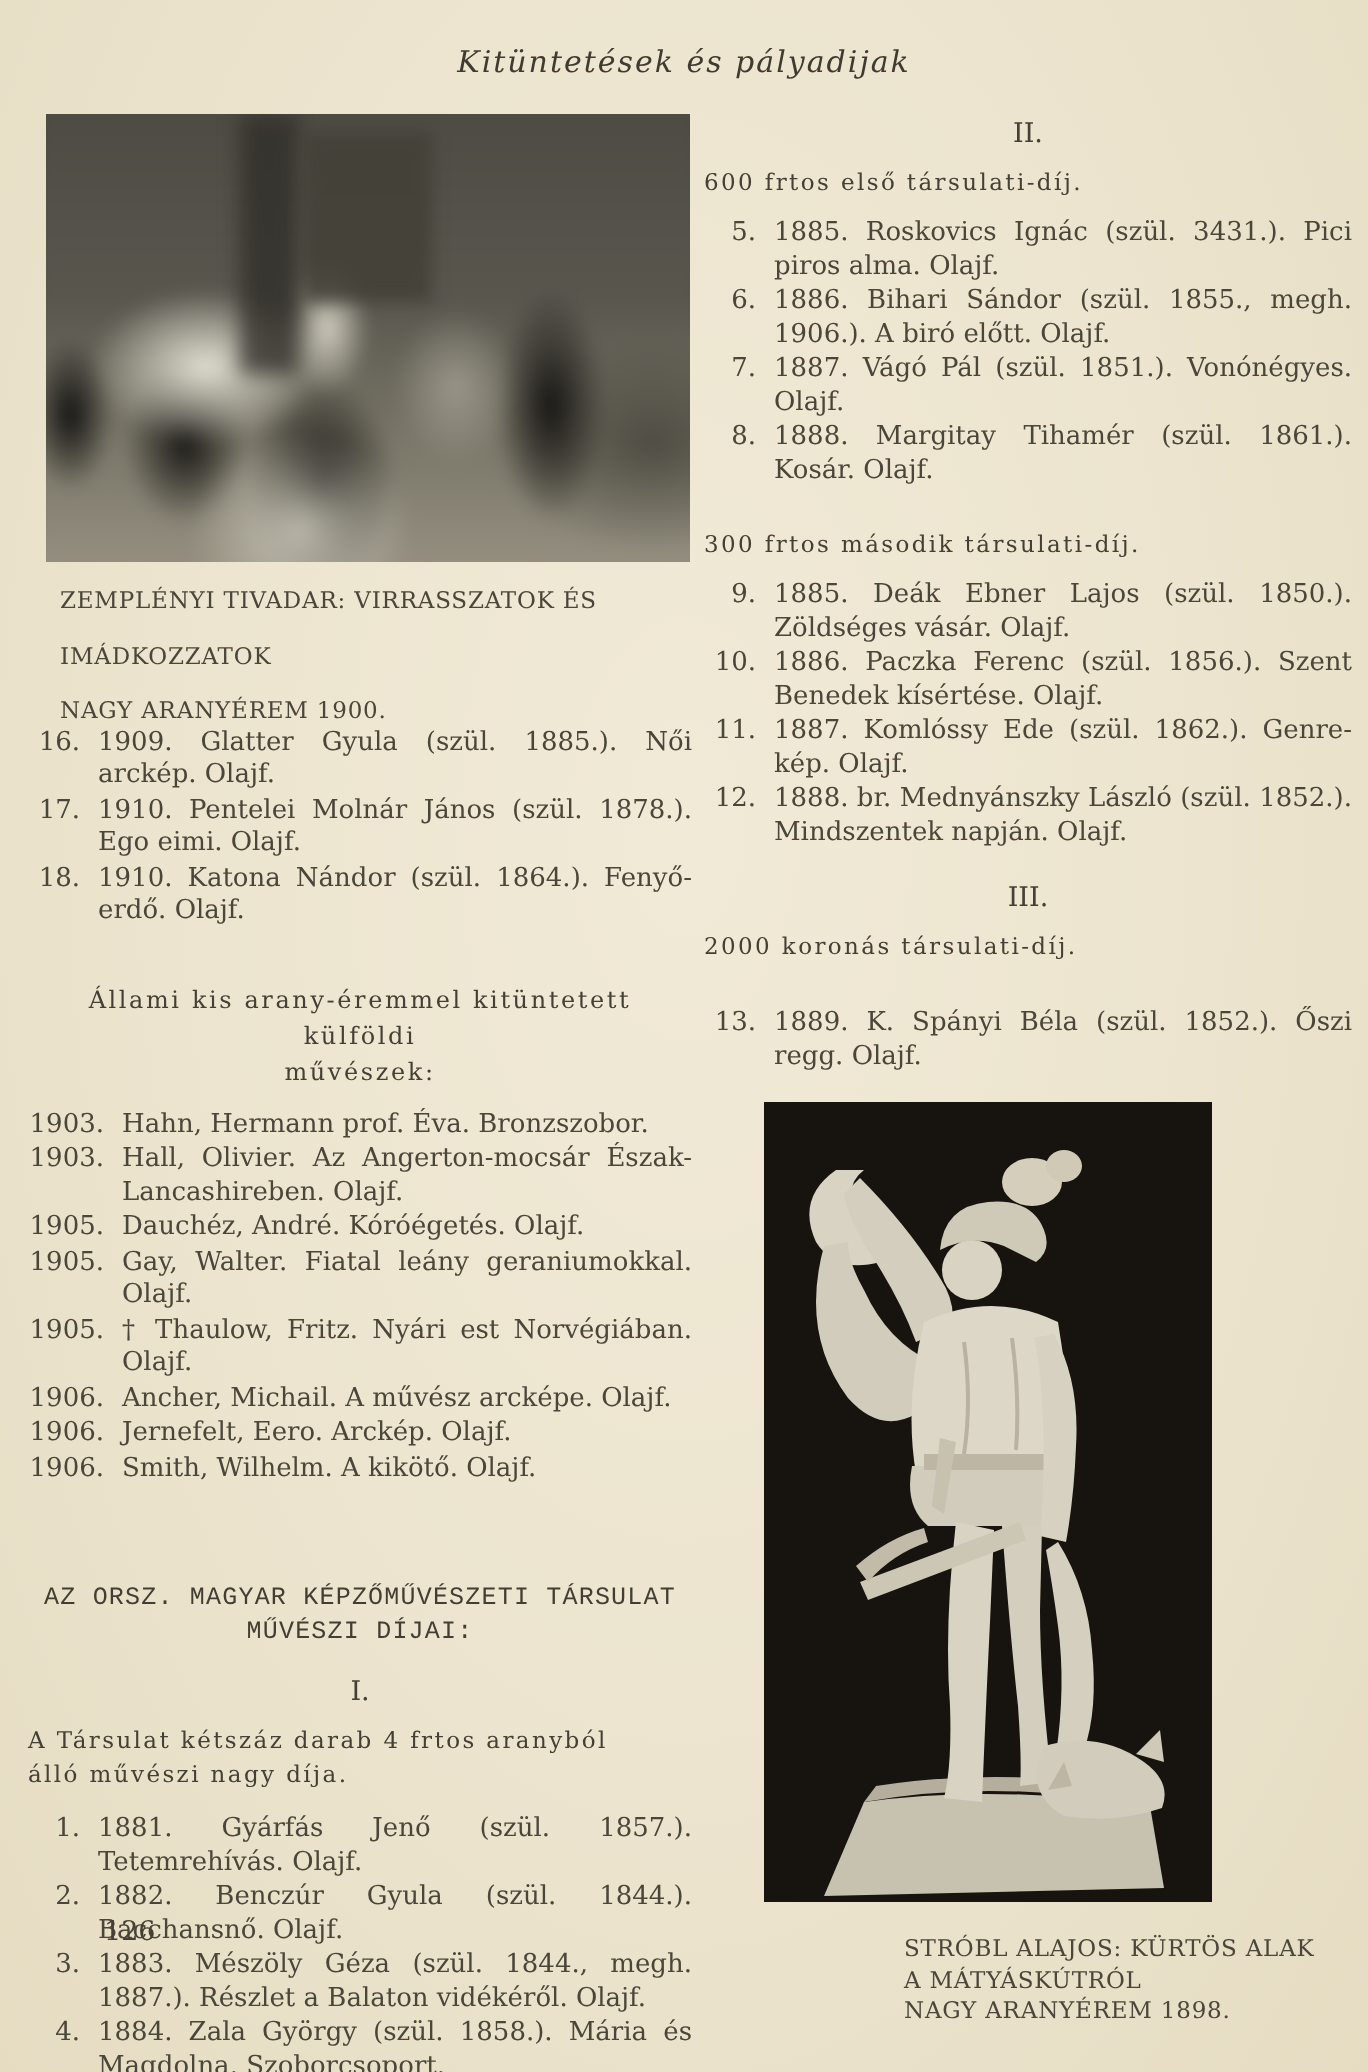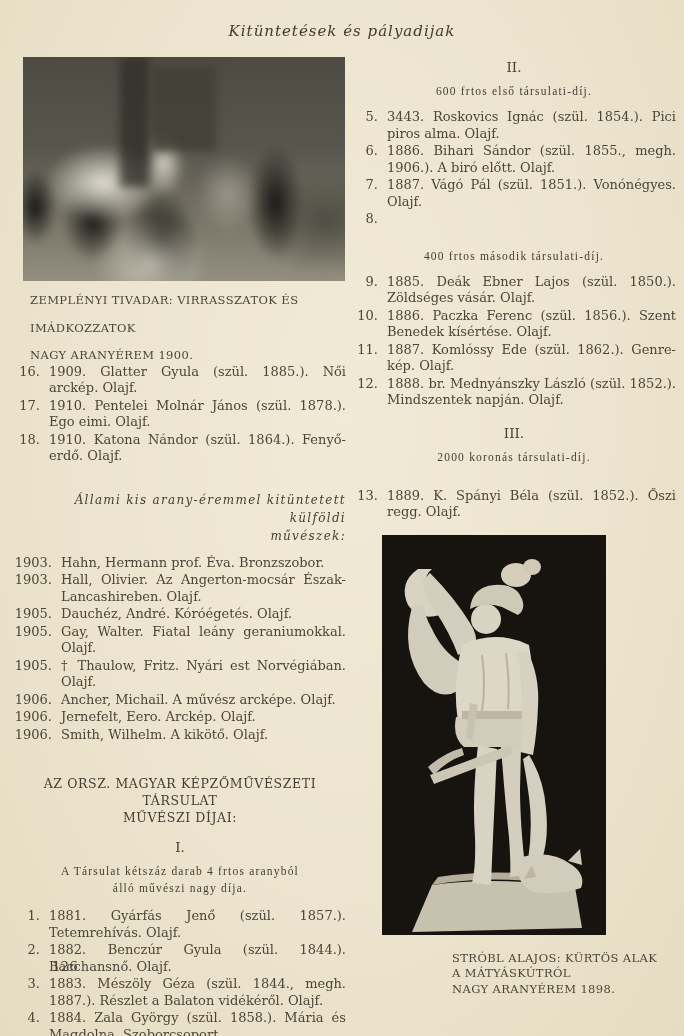--- a/index.html
+++ b/index.html
@@ -44,31 +44,31 @@
   .caption div{white-space:nowrap;margin-top:12px;}
 
   
   .entries{}
   .entry{display:flex;font-size:13px;line-height:16.5px;margin-bottom:1px;}
   .entry .num{width:26px;text-align:right;flex-shrink:0;}
   .entry .txt{margin-left:9px;text-align:justify;flex:1;}
   .entries-y .entry .num{width:38px;}
 
   .spaced-heading{
-    margin-top:26px;text-align:right;
-    font-size:12px;letter-spacing:1.3px;line-height:18px;color:#454035;font-style:italic;
+    margin-top:26px;text-align:center;
+    font-size:12px;letter-spacing:1.3px;line-height:18px;color:#454035;
   }
   .caps-heading{
-    margin-top:32px;text-align:center;
-    font-size:12.5px;letter-spacing:.6px;line-height:17px;color:#433e33;
+    margin-top:48px;text-align:center;
+    font-size:12.5px;letter-spacing:.6px;line-height:17px;color:#433e33;font-family:Liberation Mono, monospace;
   }
   .roman{margin-top:13px;text-align:center;font-size:13.5px;color:#454035;}
   .sub-spaced{
-    margin-top:8px;text-align:center;
-    font-size:11.5px;letter-spacing:1.2px;line-height:17px;color:#454035;font-family:Liberation Serif, serif;
+    margin-top:8px;text-align:left;
+    font-size:11.5px;letter-spacing:1.2px;line-height:17px;color:#454035;
   }
 
   
   .sculpture{
     position:relative;margin:14px 0 0 30px;width:224px;height:400px;
     background:#17140f;overflow:hidden;
   }
   .sculpture svg{position:absolute;inset:0;}
 
   .caption-right{margin:16px 0 0 100px;font-size:11.5px;line-height:15.5px;letter-spacing:.4px;}
@@ -186,36 +186,37 @@
   </div>
 
   <div class="col-right">
 
     <div class="roman" style="margin-top:2px">II.</div>
     <div class="sub-spaced">600 frtos első társulati-díj.</div>
 
     <div class="entries" style="margin-top:9px">
       <div class="entry">
         <span class="num">5.</span>
-        <span class="txt">3443. Roskovics Ignác (szül. 1854.). Pici piros alma. Olajf.</span>
+        <span class="txt">1885. Roskovics Ignác (szül. 3431.). Pici piros alma. Olajf.</span>
       </div>
       <div class="entry">
         <span class="num">6.</span>
         <span class="txt">1886. Bihari Sándor (szül. 1855., megh. 1906.). A biró előtt. Olajf.</span>
       </div>
       <div class="entry">
         <span class="num">7.</span>
         <span class="txt">1887. Vágó Pál (szül. 1851.). Vonónégyes. Olajf.</span>
       </div>
       <div class="entry">
         <span class="num">8.</span>
-      </div>
-    </div>
-
-    <div class="sub-spaced" style="margin-top:20px">400 frtos második társulati-díj.</div>
+        <span class="txt">1888. Margitay Tihamér (szül. 1861.). Kosár. Olajf.</span>
+      </div>
+    </div>
+
+    <div class="sub-spaced" style="margin-top:20px">300 frtos második társulati-díj.</div>
 
     <div class="entries" style="margin-top:9px">
       <div class="entry">
         <span class="num">9.</span>
         <span class="txt">1885. Deák Ebner Lajos (szül. 1850.). Zöldséges vásár. Olajf.</span>
       </div>
       <div class="entry">
         <span class="num">10.</span>
         <span class="txt">1886. Paczka Ferenc (szül. 1856.). Szent Benedek kísértése. Olajf.</span>
       </div>

